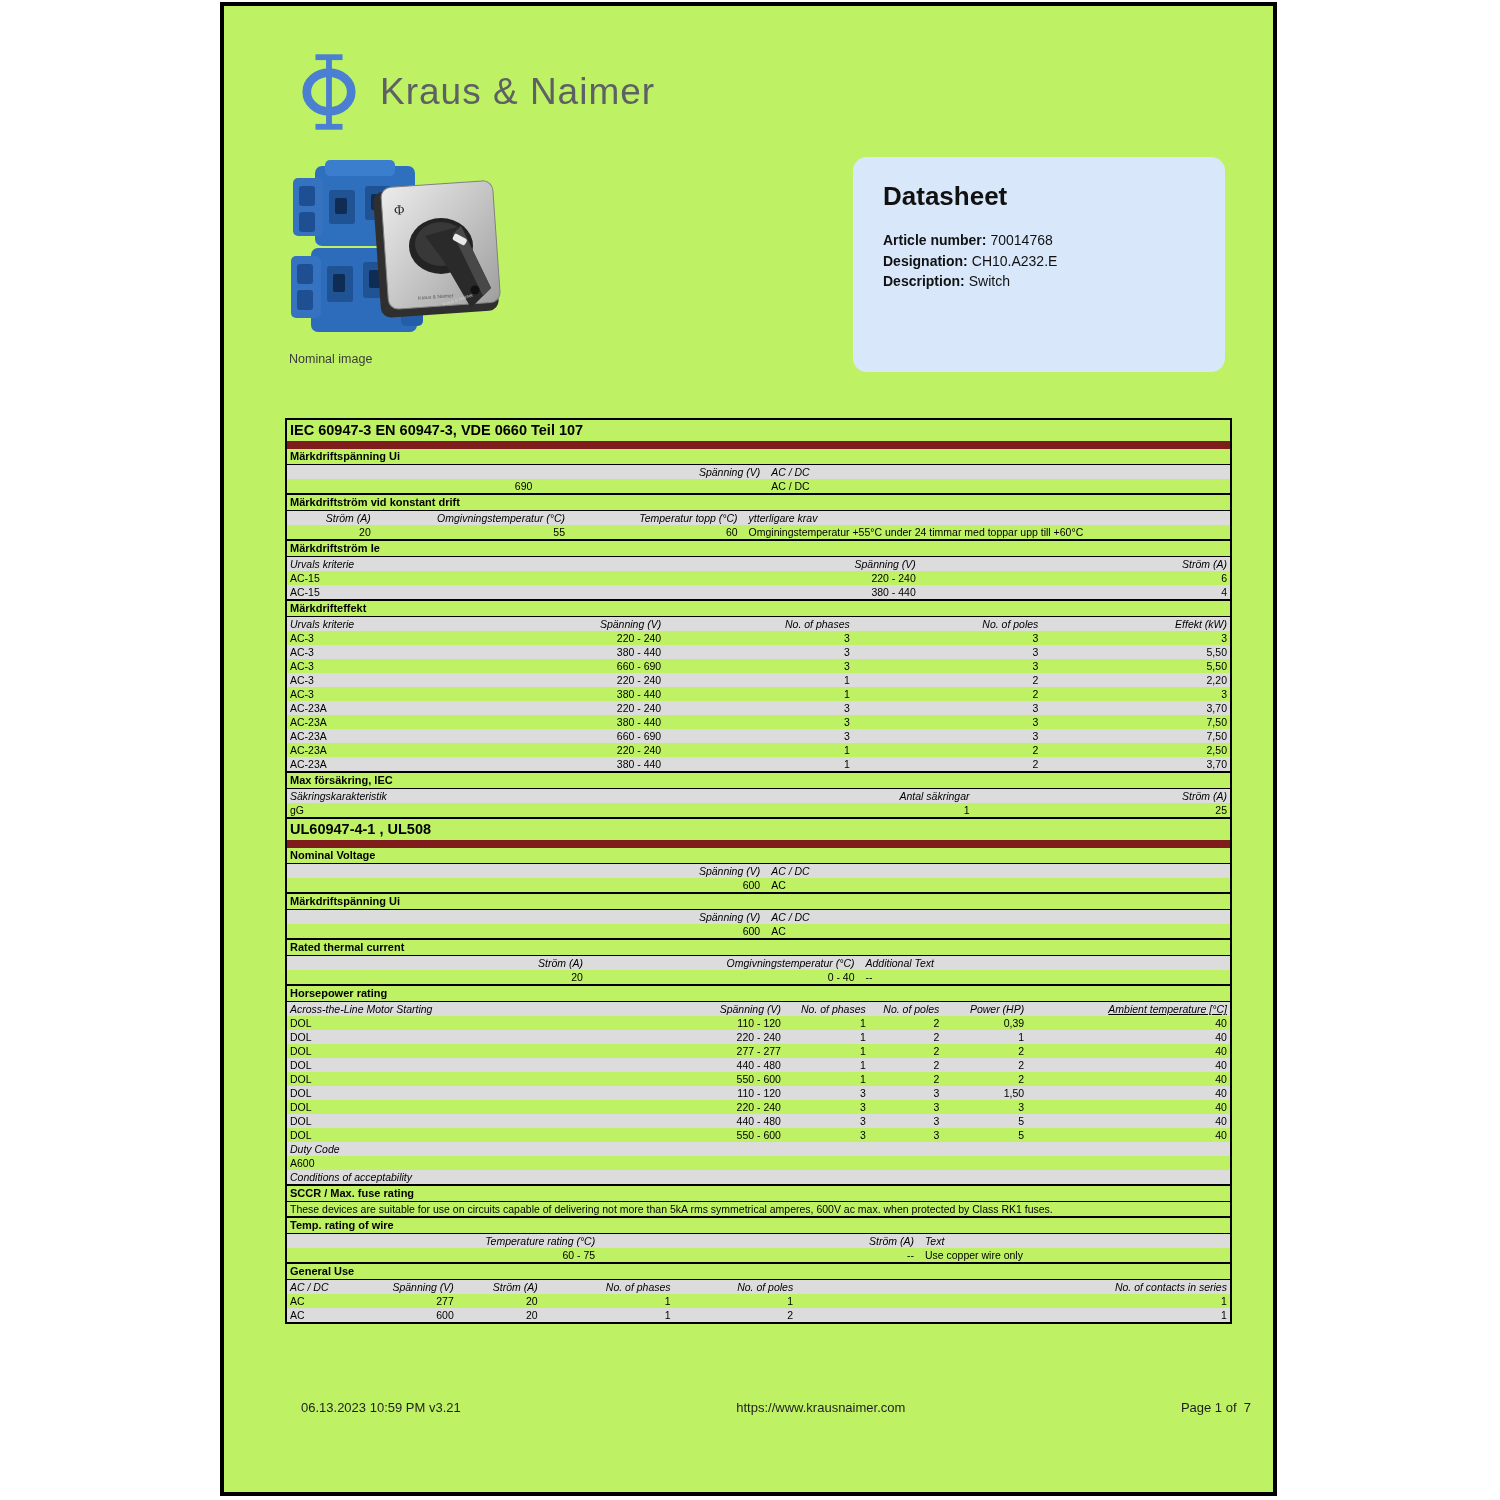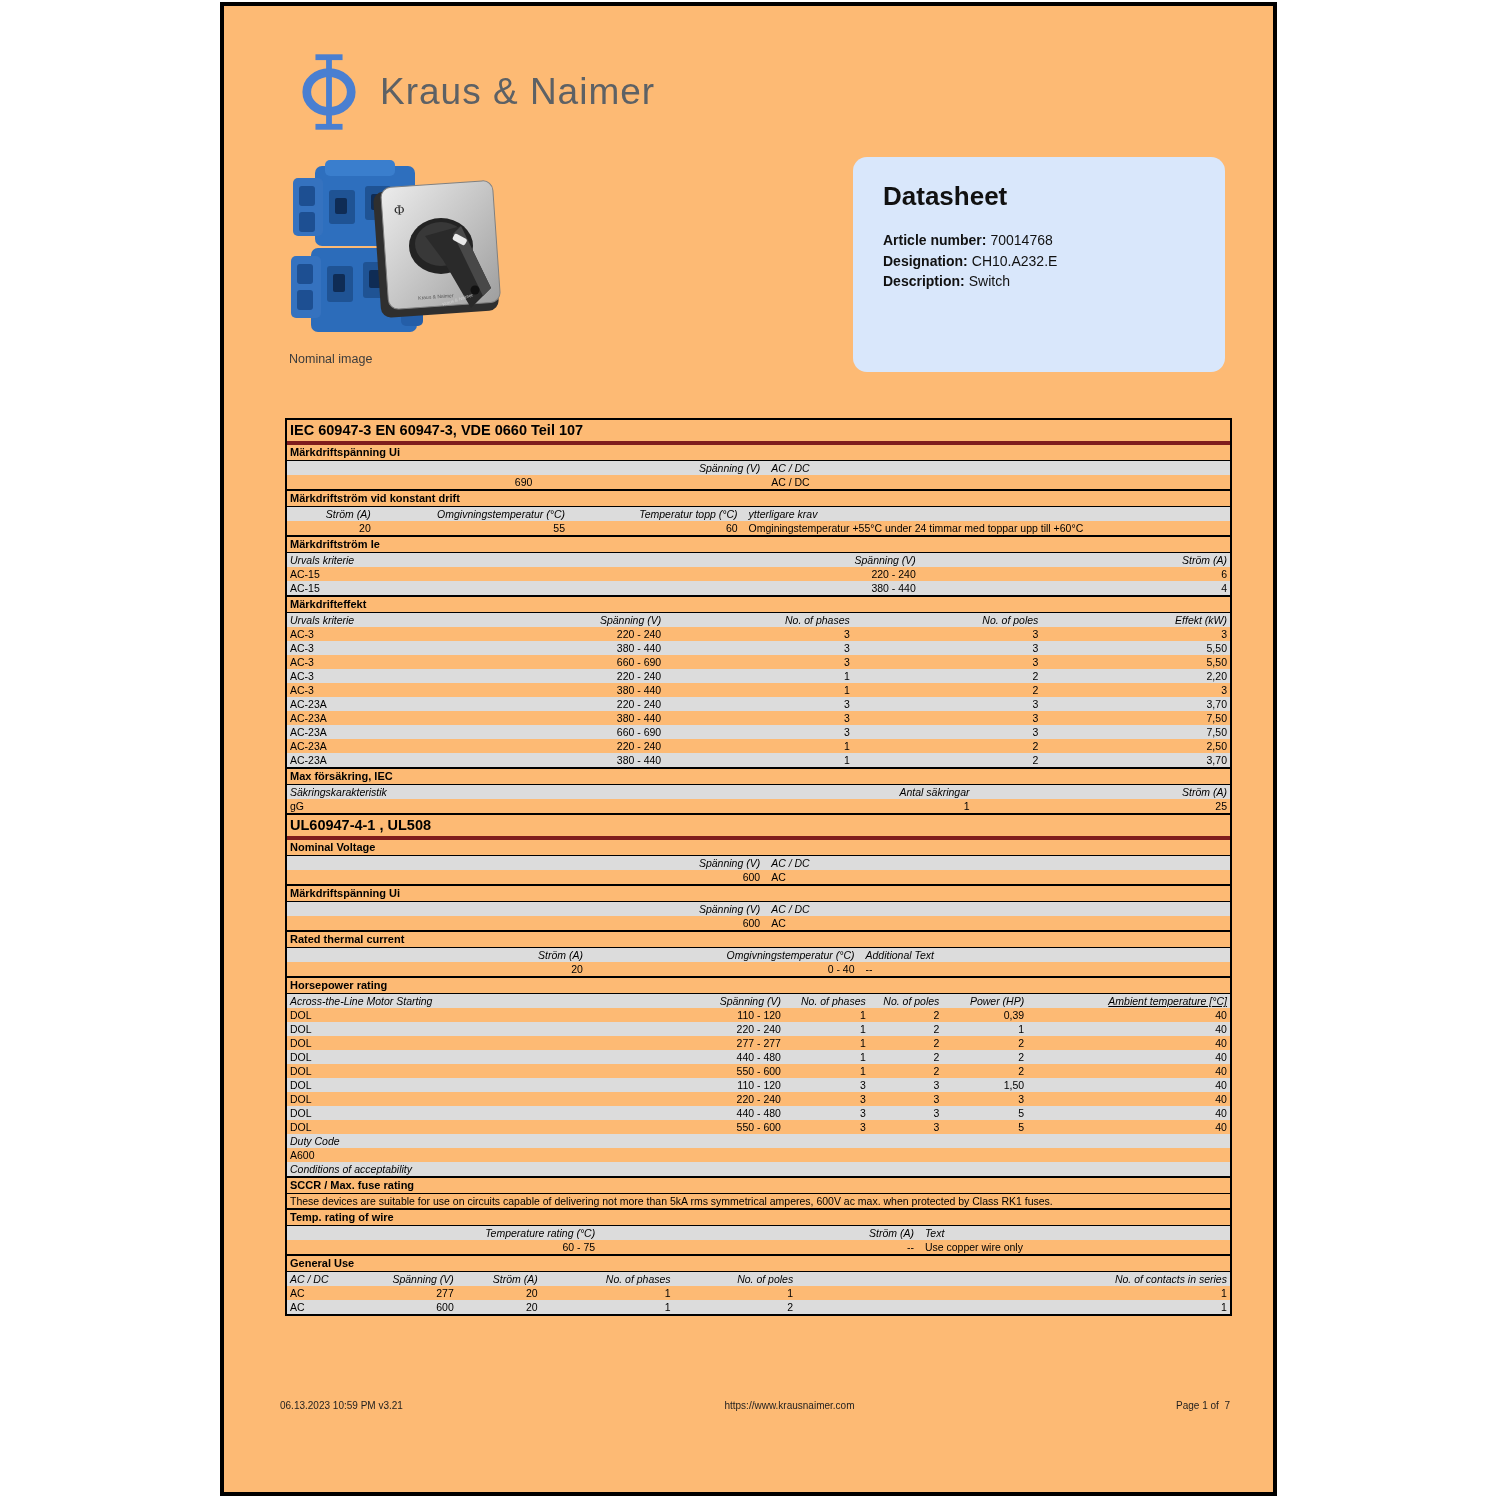--- a/index.html
+++ b/index.html
@@ -1,18 +1,18 @@
 <!DOCTYPE html>
 <html style="--logo-blue: #4a7fd1; --card-bg: #d9e7fb; --row-shade: #dcdcdc; --page-border: #000000;"><head>
 <meta charset="utf-8">
 <style>
   html,body{margin:0;padding:0;width:1500px;height:1500px;background:#ffffff;
     font-family:"Liberation Sans", sans-serif; overflow:hidden;}
   .page{position:absolute;left:220px;top:2px;width:1057px;height:1494px;
-    border:4px solid var(--page-border,#000);box-sizing:border-box;background:#fdba74;}
+    border:4px solid var(--page-border,#000);box-sizing:border-box;background:#bef264;}
 
   
   .logo{position:absolute;left:76px;top:48px;display:flex;align-items:center;gap:22px;}
   .logo svg{display:block;color:var(--logo-blue,#4a7fd1);}
   .logo-text{font-size:37px;color:#5d6165;letter-spacing:1px;white-space:nowrap;}
 
   
   .product{position:absolute;left:61px;top:150px;width:218px;height:196px;}
   .caption{position:absolute;left:65px;top:346px;font-size:12.5px;color:#3c3c3c;}
 
@@ -23,33 +23,33 @@
   .ds-line{font-size:14px;line-height:20.5px;color:#111;}
   .ds-label{font-weight:bold;margin-right:4px;}
 
   
   .tbl{position:absolute;left:61px;top:412px;width:947px;border:2px solid #000;
     box-sizing:border-box;color:#000;}
   .trow{display:flex;min-height:14px;line-height:14px;font-size:10.5px;box-sizing:border-box;}
   .trow.header{background:var(--row-shade,#dcdcdc);font-style:italic;}
   .trow.data.shade{background:var(--row-shade,#dcdcdc);}
   .trow.title{font-weight:bold;font-size:14.5px;line-height:21px;min-height:21px;
-    border-top:2px solid #000;border-bottom:4px solid #7f1d1d;padding-left:3px;}
+    border-top:2px solid #000;border-bottom:8px solid #7f1d1d;padding-left:3px;}
   .trow.title:first-child{border-top:none;}
   .trow.section{font-weight:bold;font-size:11px;line-height:15px;min-height:15px;
     border-top:2px solid #000;border-bottom:1px solid #000;padding-left:3px;}
   .trow.title + .trow.section{border-top:none;}
   .tcell{box-sizing:border-box;white-space:nowrap;overflow:visible;}
   .tcell.ar{text-align:right;padding-right:3px;}
   .tcell.al{text-align:left;padding-left:8px;}
   .tcell.al:first-child{padding-left:3px;}
 
   
-  .footer{position:absolute;left:56px;top:1394px;width:950px;display:flex;align-items:baseline;
-    font-size:10px;color:#1e1e1e;justify-content:center;}
+  .footer{position:absolute;left:77px;top:1394px;width:950px;display:flex;align-items:baseline;
+    font-size:13px;color:#1e1e1e;justify-content:center;}
   .footer .f-left{white-space:pre;}
   .footer .f-center{flex:1;text-align:center;color:#1e1e1e;text-decoration:none;}
   .footer .f-right{white-space:pre;}
 </style>
 </head>
 <body>
 
 <div class="page">
 
   <div class="logo">

